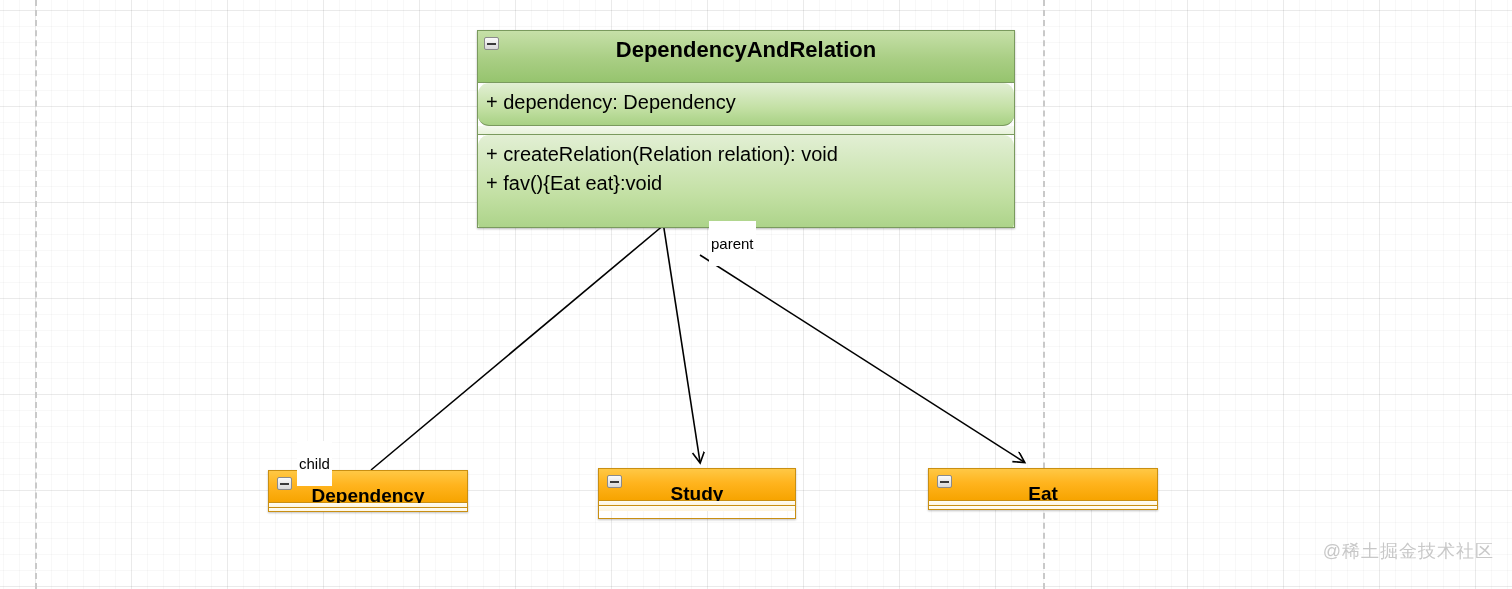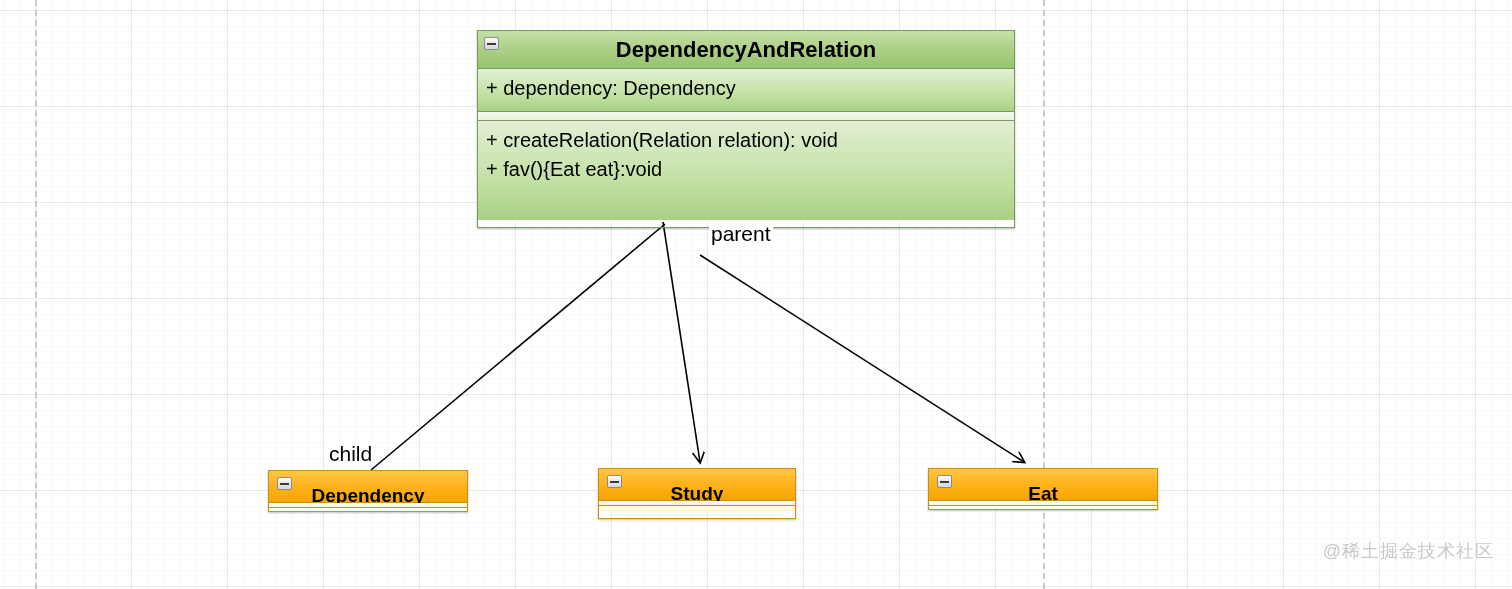--- a/index.html
+++ b/index.html
@@ -64,20 +64,21 @@
   }
 
   
   .green .comp-title {
     background: linear-gradient(to bottom, #c6e0a8 0%, #a9ce84 55%, #96c46e 100%);
     border-bottom: 1px solid #7a9a5e;
   }
   .green .comp-body {
     background: linear-gradient(to bottom, #e2efd4 0%, #c3e0a4 60%, #a8d184 100%);
     border-bottom: 1px solid #7a9a5e;
+    border-radius: 11px;
   }
   .green .comp-thin {
     background: linear-gradient(to bottom, #f4f9ee 0%, #e7f2da 100%);
     border-bottom: 1px solid #7a9a5e;
   }
 
   
   .orange .comp-title {
     background: linear-gradient(to bottom, #ffc845 0%, #ffb41e 45%, #f7a400 100%);
     border-bottom: 1px solid #c98f12;
@@ -147,24 +148,24 @@
     top: 0;
     width: 1512px;
     height: 589px;
     pointer-events: none;
   }
 
   
   .edge-label {
     position: absolute;
     background: #ffffff;
-    font-size: 21px;
+    font-size: 15px;
     line-height: 25px;
     color: #000000;
-    padding: 0 2px;
+    padding: 10px 2px;
     white-space: nowrap;
   }
 
   
   .watermark {
     position: absolute;
     right: 18px;
     bottom: 26px;
     font-size: 18px;
     color: #c8c8c8;
@@ -189,21 +190,21 @@
 
     <line x1="665" y1="224" x2="371" y2="470" stroke="#000000" stroke-width="1.6"></line>
 
     <line x1="663" y1="222" x2="700" y2="462" stroke="#000000" stroke-width="1.6" marker-end="url(#openArrow)"></line>
 
     <line x1="700" y1="255" x2="1024" y2="462" stroke="#000000" stroke-width="1.6" marker-end="url(#openArrow)"></line>
   </svg>
 
   <div class="uml-box green" style="left:477px; top:30px; width:538px; height:198px;">
 
-    <div class="compartment comp-title" style="height:38px;">
+    <div class="compartment comp-title" style="height:52px;">
       <span class="collapse-icon"></span>
       <div class="class-title">DependencyAndRelation</div>
     </div>
 
     <div class="compartment comp-body" style="height:43px;">
       <div class="member-list">
         <div class="member">+ dependency: Dependency</div>
       </div>
     </div>
 
@@ -239,17 +240,17 @@
     <div class="compartment comp-title" style="height:32px;">
       <span class="collapse-icon"></span>
       <div class="class-title">Eat</div>
     </div>
     <div class="compartment comp-thin" style="height:5px;"></div>
     <div class="compartment comp-thin" style="height:5px; border-bottom:none;"></div>
   </div>
 
   <div class="edge-label" style="left:709px; top:221px;">parent</div>
 
-  <div class="edge-label" style="left:327px; top:441px;">child</div>
+  <div class="edge-label" style="left:297px; top:441px;">child</div>
 
   <div class="watermark">@稀土掘金技术社区</div>
 
 </div>
 
 </body></html>

